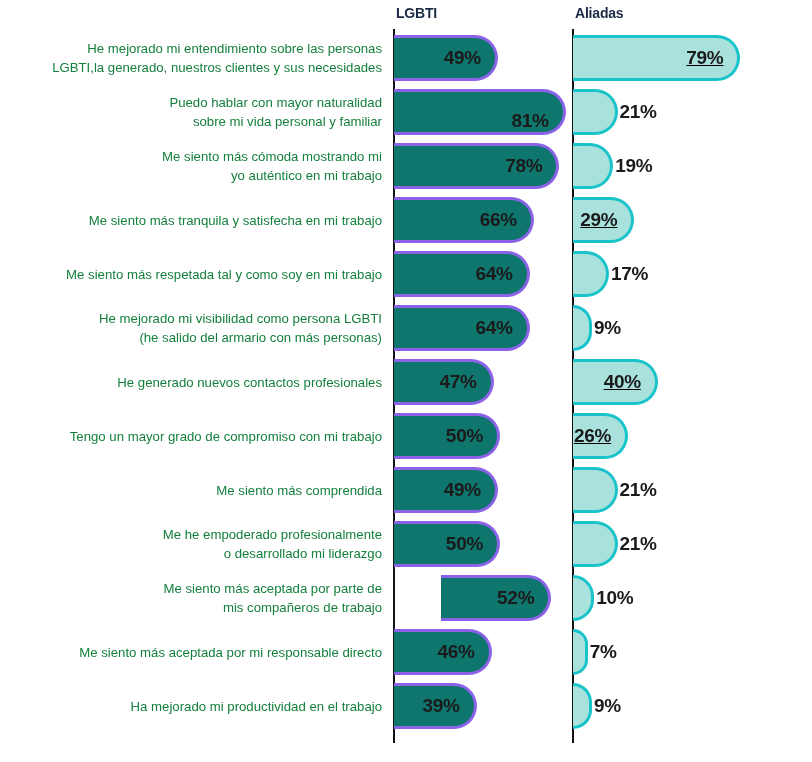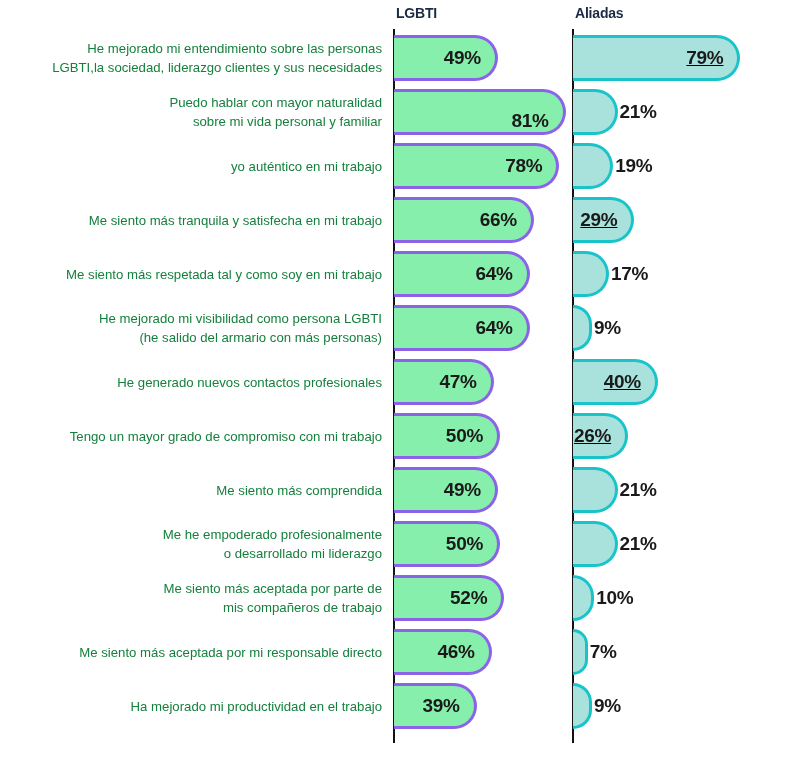--- a/index.html
+++ b/index.html
@@ -90,21 +90,21 @@
     border-width: 3px;
     border-left: none;
     border-top-right-radius: 26px;
     border-bottom-right-radius: 26px;
     position: relative;
     display: flex;
     align-items: center;
     justify-content: flex-end;
   }
   .bar.lgbti {
-    background: #86efac;
+    background: #0f766e;
     border-color: #8b62e8;
   }
   .bar.aliadas {
     background: #a9e2dd;
     border-color: #18c3ca;
   }
 
   .bar-value {
     font-size: 19px;
     font-weight: bold;
@@ -128,21 +128,21 @@
 
   <div class="col-header" id="hdr-aliadas">Aliadas</div>
 
   <div class="axis-line" id="axis-lgbti"></div>
   <div class="axis-line" id="axis-aliadas"></div>
 
   <div id="rows-container">
       <div class="row" style="top: 31px;">
         <div class="row-label">
           <span>He mejorado mi entendimiento sobre las personas</span>
-          <span>LGBTI,la sociedad, liderazgo clientes y sus necesidades</span>
+          <span>LGBTI,la generado, nuestros clientes y sus necesidades</span>
         </div>
         <div class="bar-wrap lgbti">
           <div class="bar lgbti" style="width: 103.88px;">
             <div class="bar-value inside">49%</div>
           </div>
         </div>
         <div class="bar-wrap aliadas">
           <div class="bar aliadas" style="width: 167.48px;">
             <div class="bar-value inside">79%</div>
           </div>
@@ -159,20 +159,21 @@
           </div>
         </div>
         <div class="bar-wrap aliadas">
           <div class="bar aliadas" style="width: 44.52px;">
             <div class="bar-value outside">21%</div>
           </div>
         </div>
       </div>
       <div class="row" style="top: 139px;">
         <div class="row-label">
+          <span>Me siento más cómoda mostrando mi</span>
           <span>yo auténtico en mi trabajo</span>
         </div>
         <div class="bar-wrap lgbti">
           <div class="bar lgbti" style="width: 165.36px;">
             <div class="bar-value inside">78%</div>
           </div>
         </div>
         <div class="bar-wrap aliadas">
           <div class="bar aliadas" style="width: 40.28px;">
             <div class="bar-value outside">19%</div>
@@ -285,21 +286,21 @@
             <div class="bar-value outside">21%</div>
           </div>
         </div>
       </div>
       <div class="row" style="top: 571px;">
         <div class="row-label">
           <span>Me siento más aceptada por parte de</span>
           <span>mis compañeros de trabajo</span>
         </div>
         <div class="bar-wrap lgbti">
-          <div class="bar lgbti" style="width: 110.24px;">
+          <div class="bar lgbti" style="width: 110.24px; margin-left: 47px;">
             <div class="bar-value inside">52%</div>
           </div>
         </div>
         <div class="bar-wrap aliadas">
           <div class="bar aliadas" style="width: 21.2px;">
             <div class="bar-value outside">10%</div>
           </div>
         </div>
       </div>
       <div class="row" style="top: 625px;">

